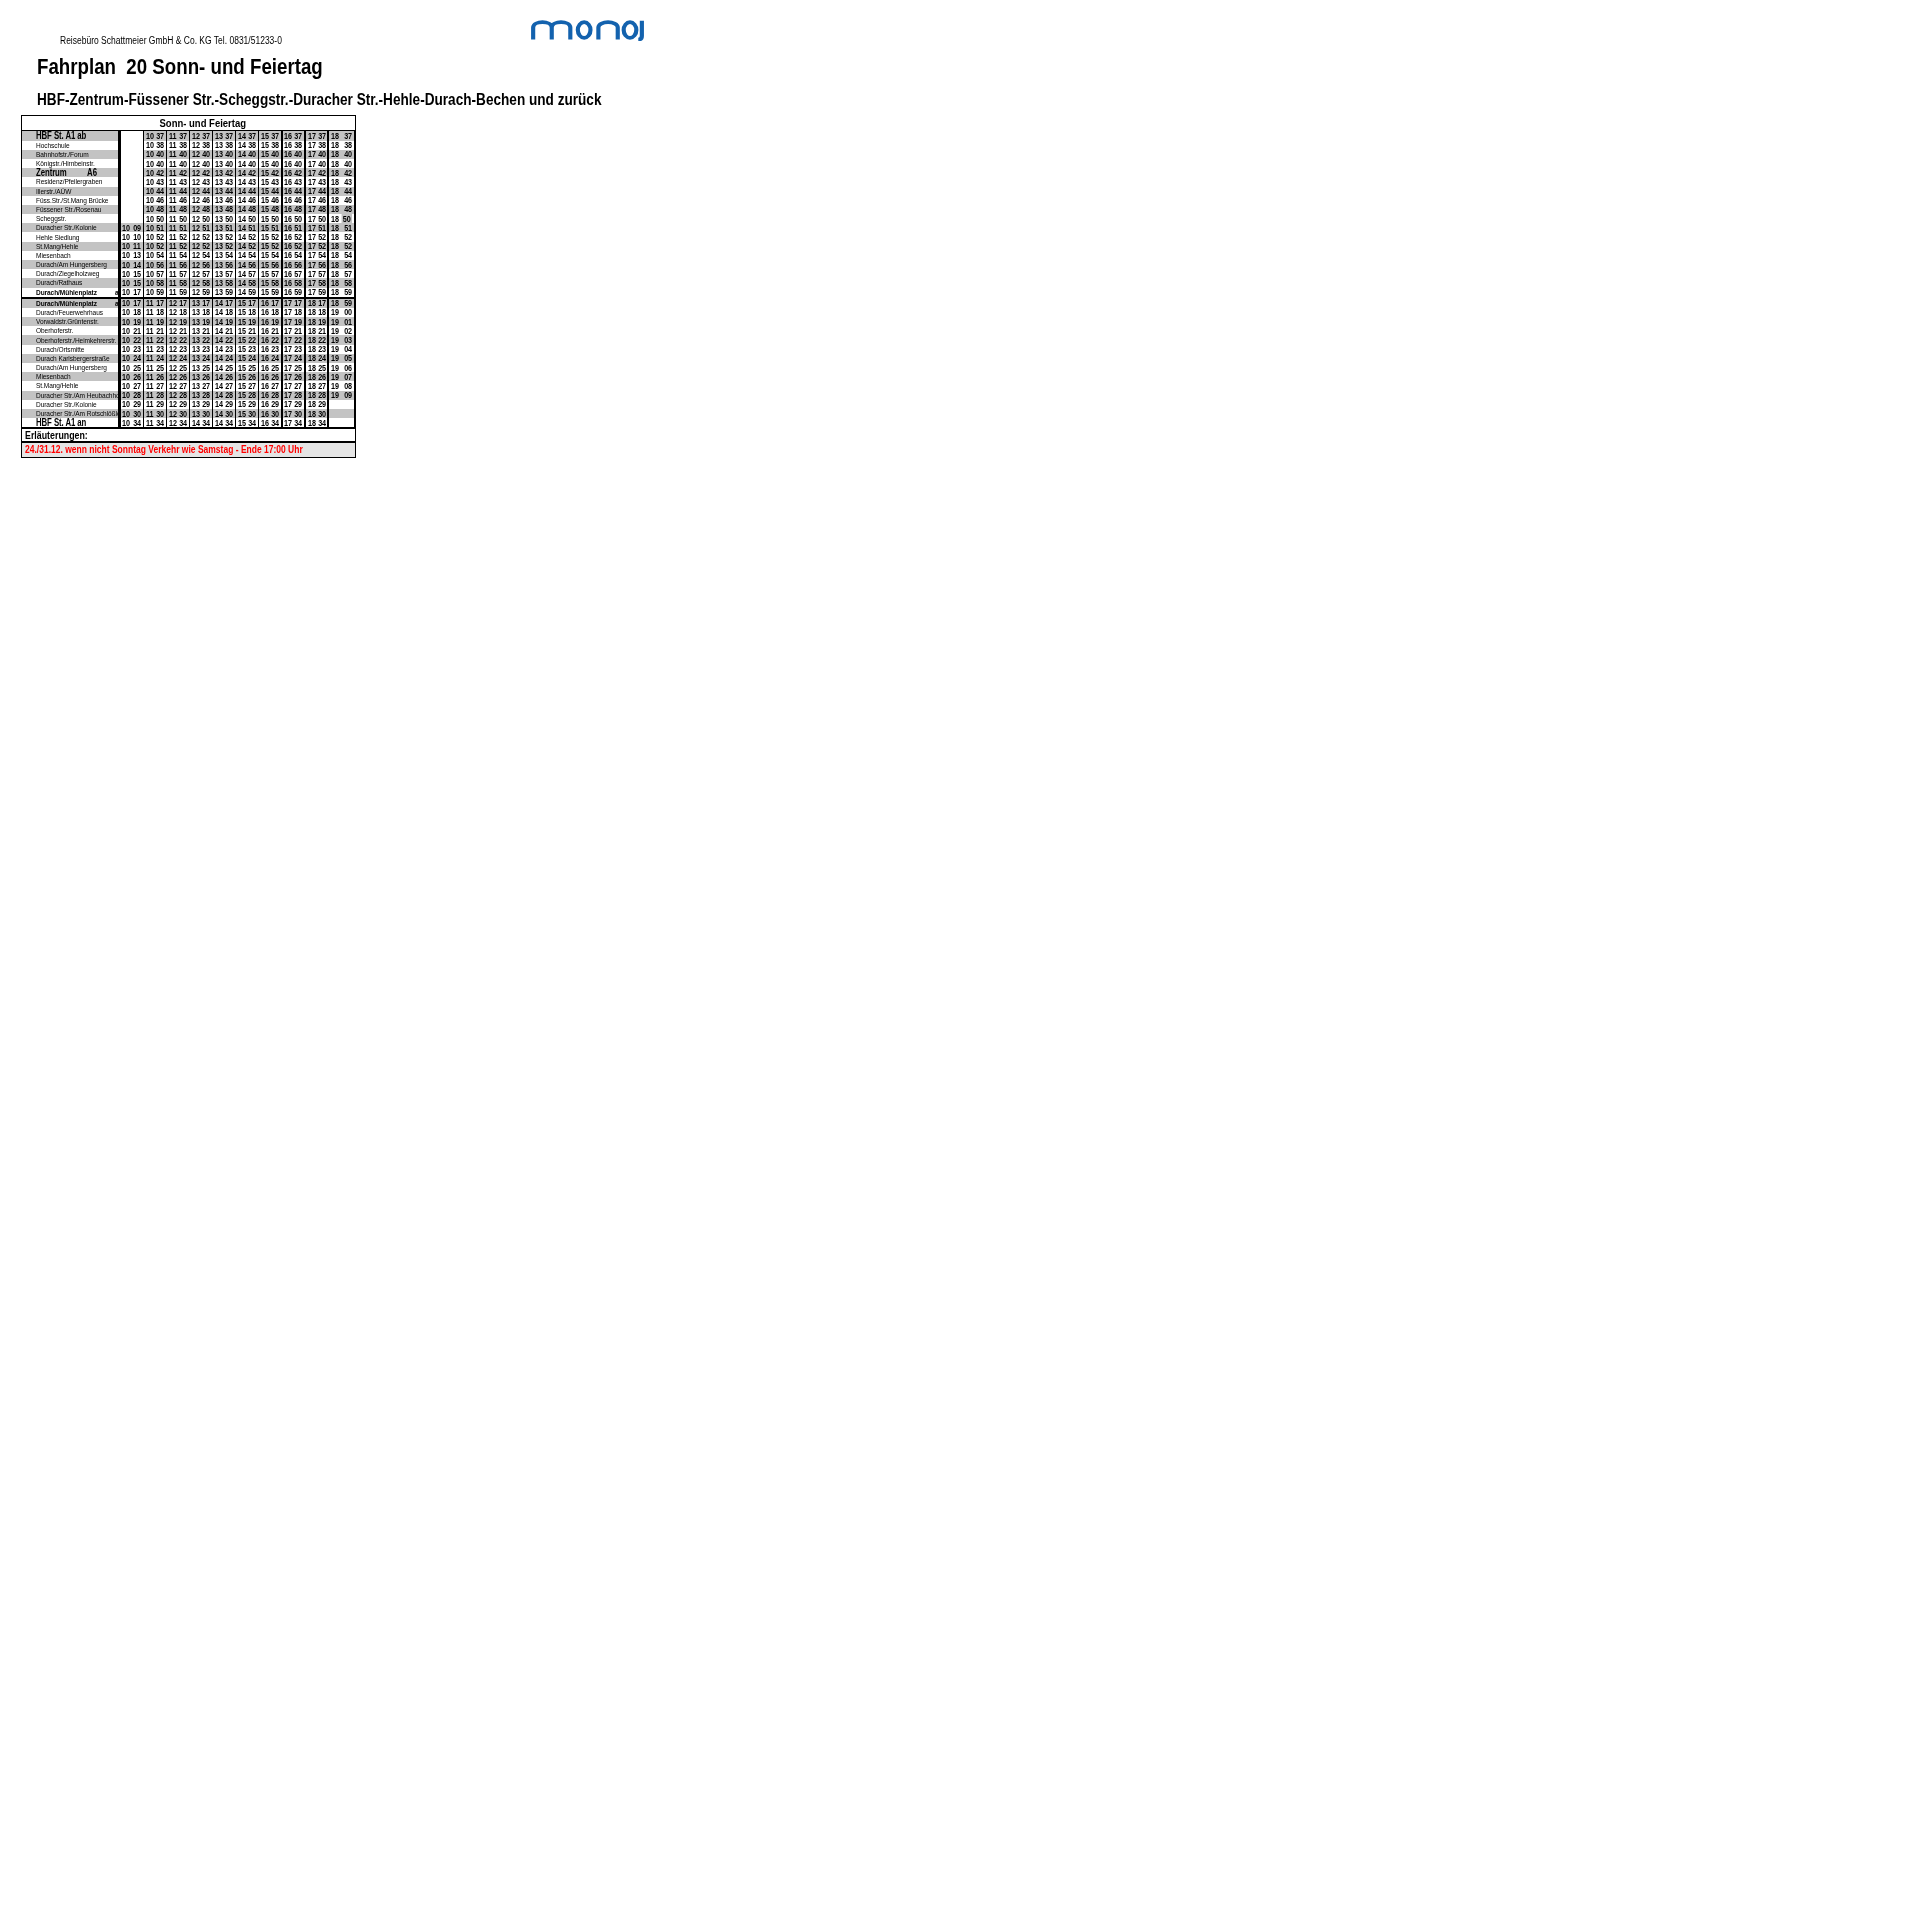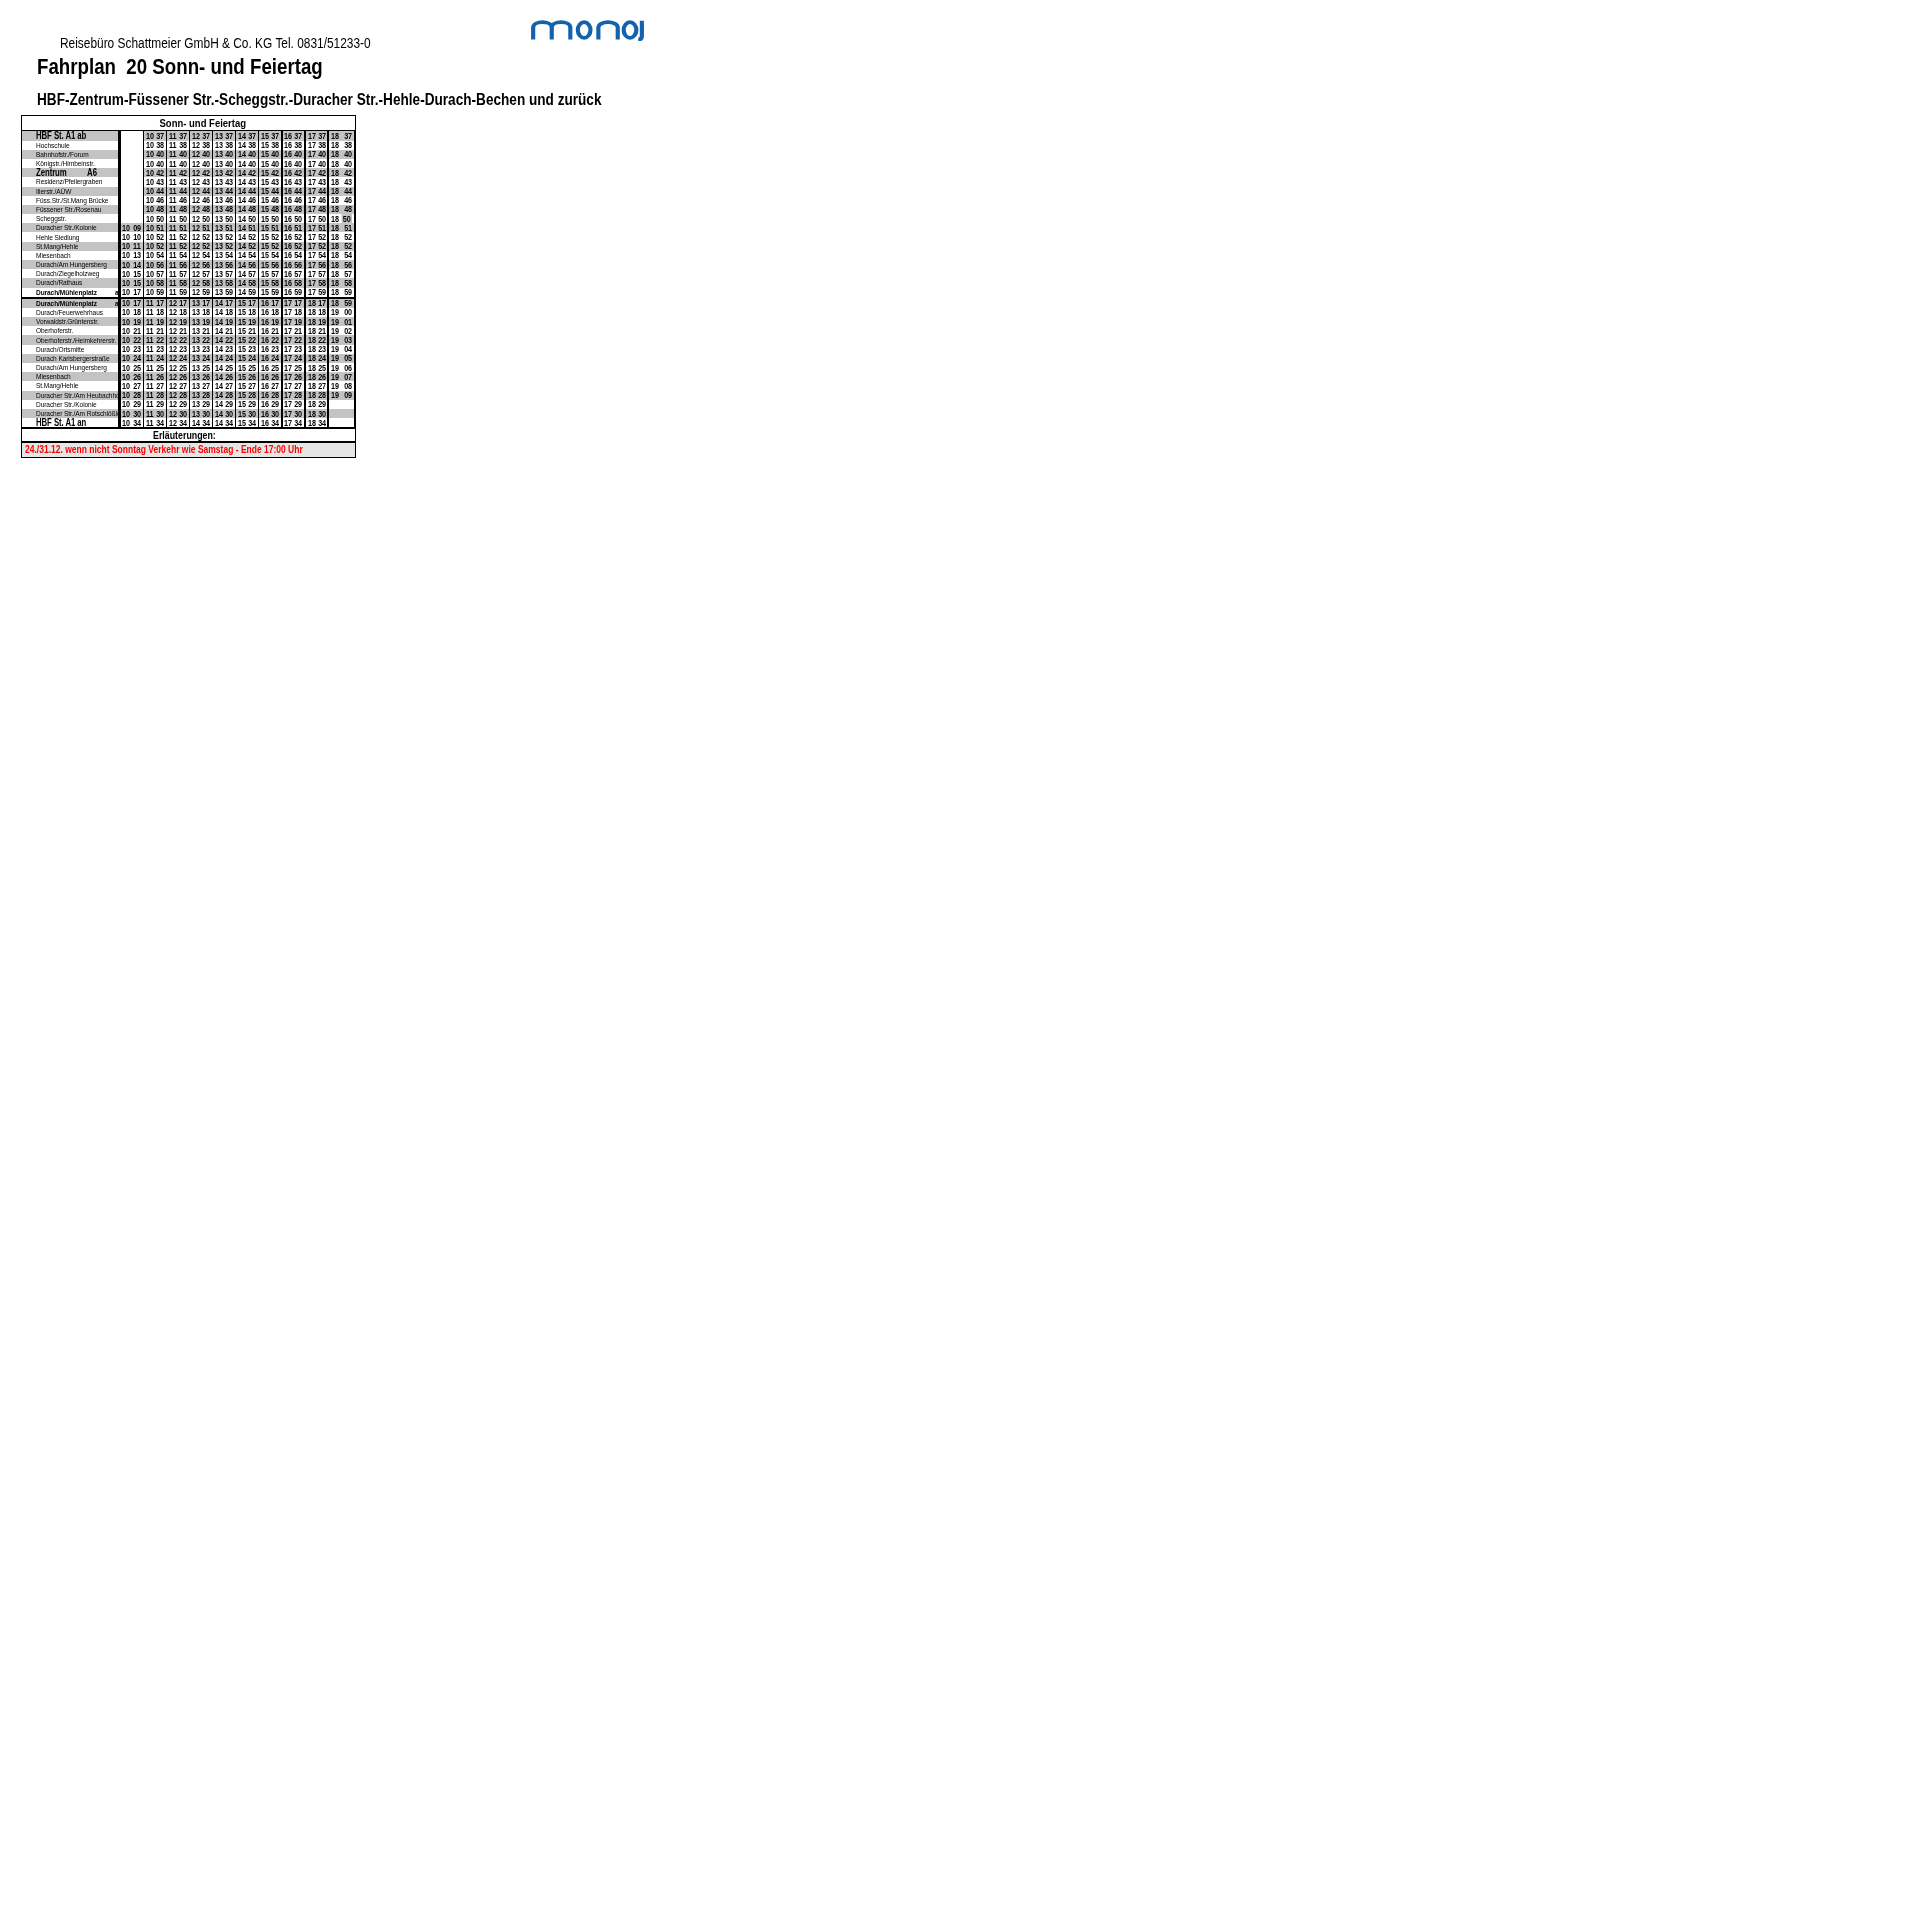--- a/index.html
+++ b/index.html
@@ -2,21 +2,21 @@
 <html style="--stripe: #C3C3C3;font-size:6.2px"><head>
 <meta charset="utf-8">
 <style>
   html,body{margin:0;padding:0;}
   body{
     width:676px;height:478px;background:#ffffff;position:relative;
     font-family:"Liberation Sans", sans-serif;color:#000;overflow:hidden;
   }
   .cond{display:inline-block;transform:scaleX(0.85);transform-origin:0 50%;white-space:nowrap;}
 
-  .company{position:absolute;left:24px;top:35px;font-size:14px;padding-left:36px;}
+  .company{position:absolute;left:24px;top:35px;font-size:10px;padding-left:36px;}
   .title{position:absolute;left:37px;top:54px;font-size:22px;font-weight:700;}
   .route{position:absolute;left:37px;top:91px;font-size:16px;font-weight:700;}
 
   .logo{position:absolute;left:530px;top:18.5px;width:117px;height:22px;}
 
   
   .ttable{
     position:absolute;left:21px;top:115px;width:335px;box-sizing:border-box;
     border:1.5px solid #000;background:#fff;
   }
@@ -42,21 +42,21 @@
   .bold .ntext{font-weight:700;}
   .badge-a6{position:absolute;left:65px;font-size:10px;font-weight:700;
     display:inline-block;transform:scaleX(0.78);transform-origin:0 50%;}
   .badge-sm{font-size:8px;font-weight:700;margin-left:4.6px;
     display:inline-block;transform:scaleX(0.82);transform-origin:0 50%;}
 
   .tcell{justify-content:space-between;padding:0 1.9px;font-weight:700;font-size:8.3px;}
   .th{display:inline-block;transform:scaleX(0.87);transform-origin:0 50%;letter-spacing:-0.1px;}
   .tm{display:inline-block;transform:scaleX(0.87);transform-origin:100% 50%;letter-spacing:-0.1px;}
 
-  .exprow{height:12.3px;background:#fff;display:flex;align-items:center;padding-left:3.1px;justify-content:center;}
+  .exprow{height:12.3px;background:#fff;display:flex;align-items:center;padding-left:3.1px;}
   .exprow span{font-size:10.4px;font-weight:700;display:inline-block;
     transform:scaleX(0.85);transform-origin:0 50%;white-space:nowrap;}
   .noterow{height:14px;background:#e5e5e5;display:flex;align-items:center;padding-left:3.1px;}
   .noterow span{font-size:10px;font-weight:700;display:inline-block;
     transform:scaleX(0.85);transform-origin:0 50%;white-space:nowrap;}
 </style>
 </head>
 <body>
 
 <div class="company">

